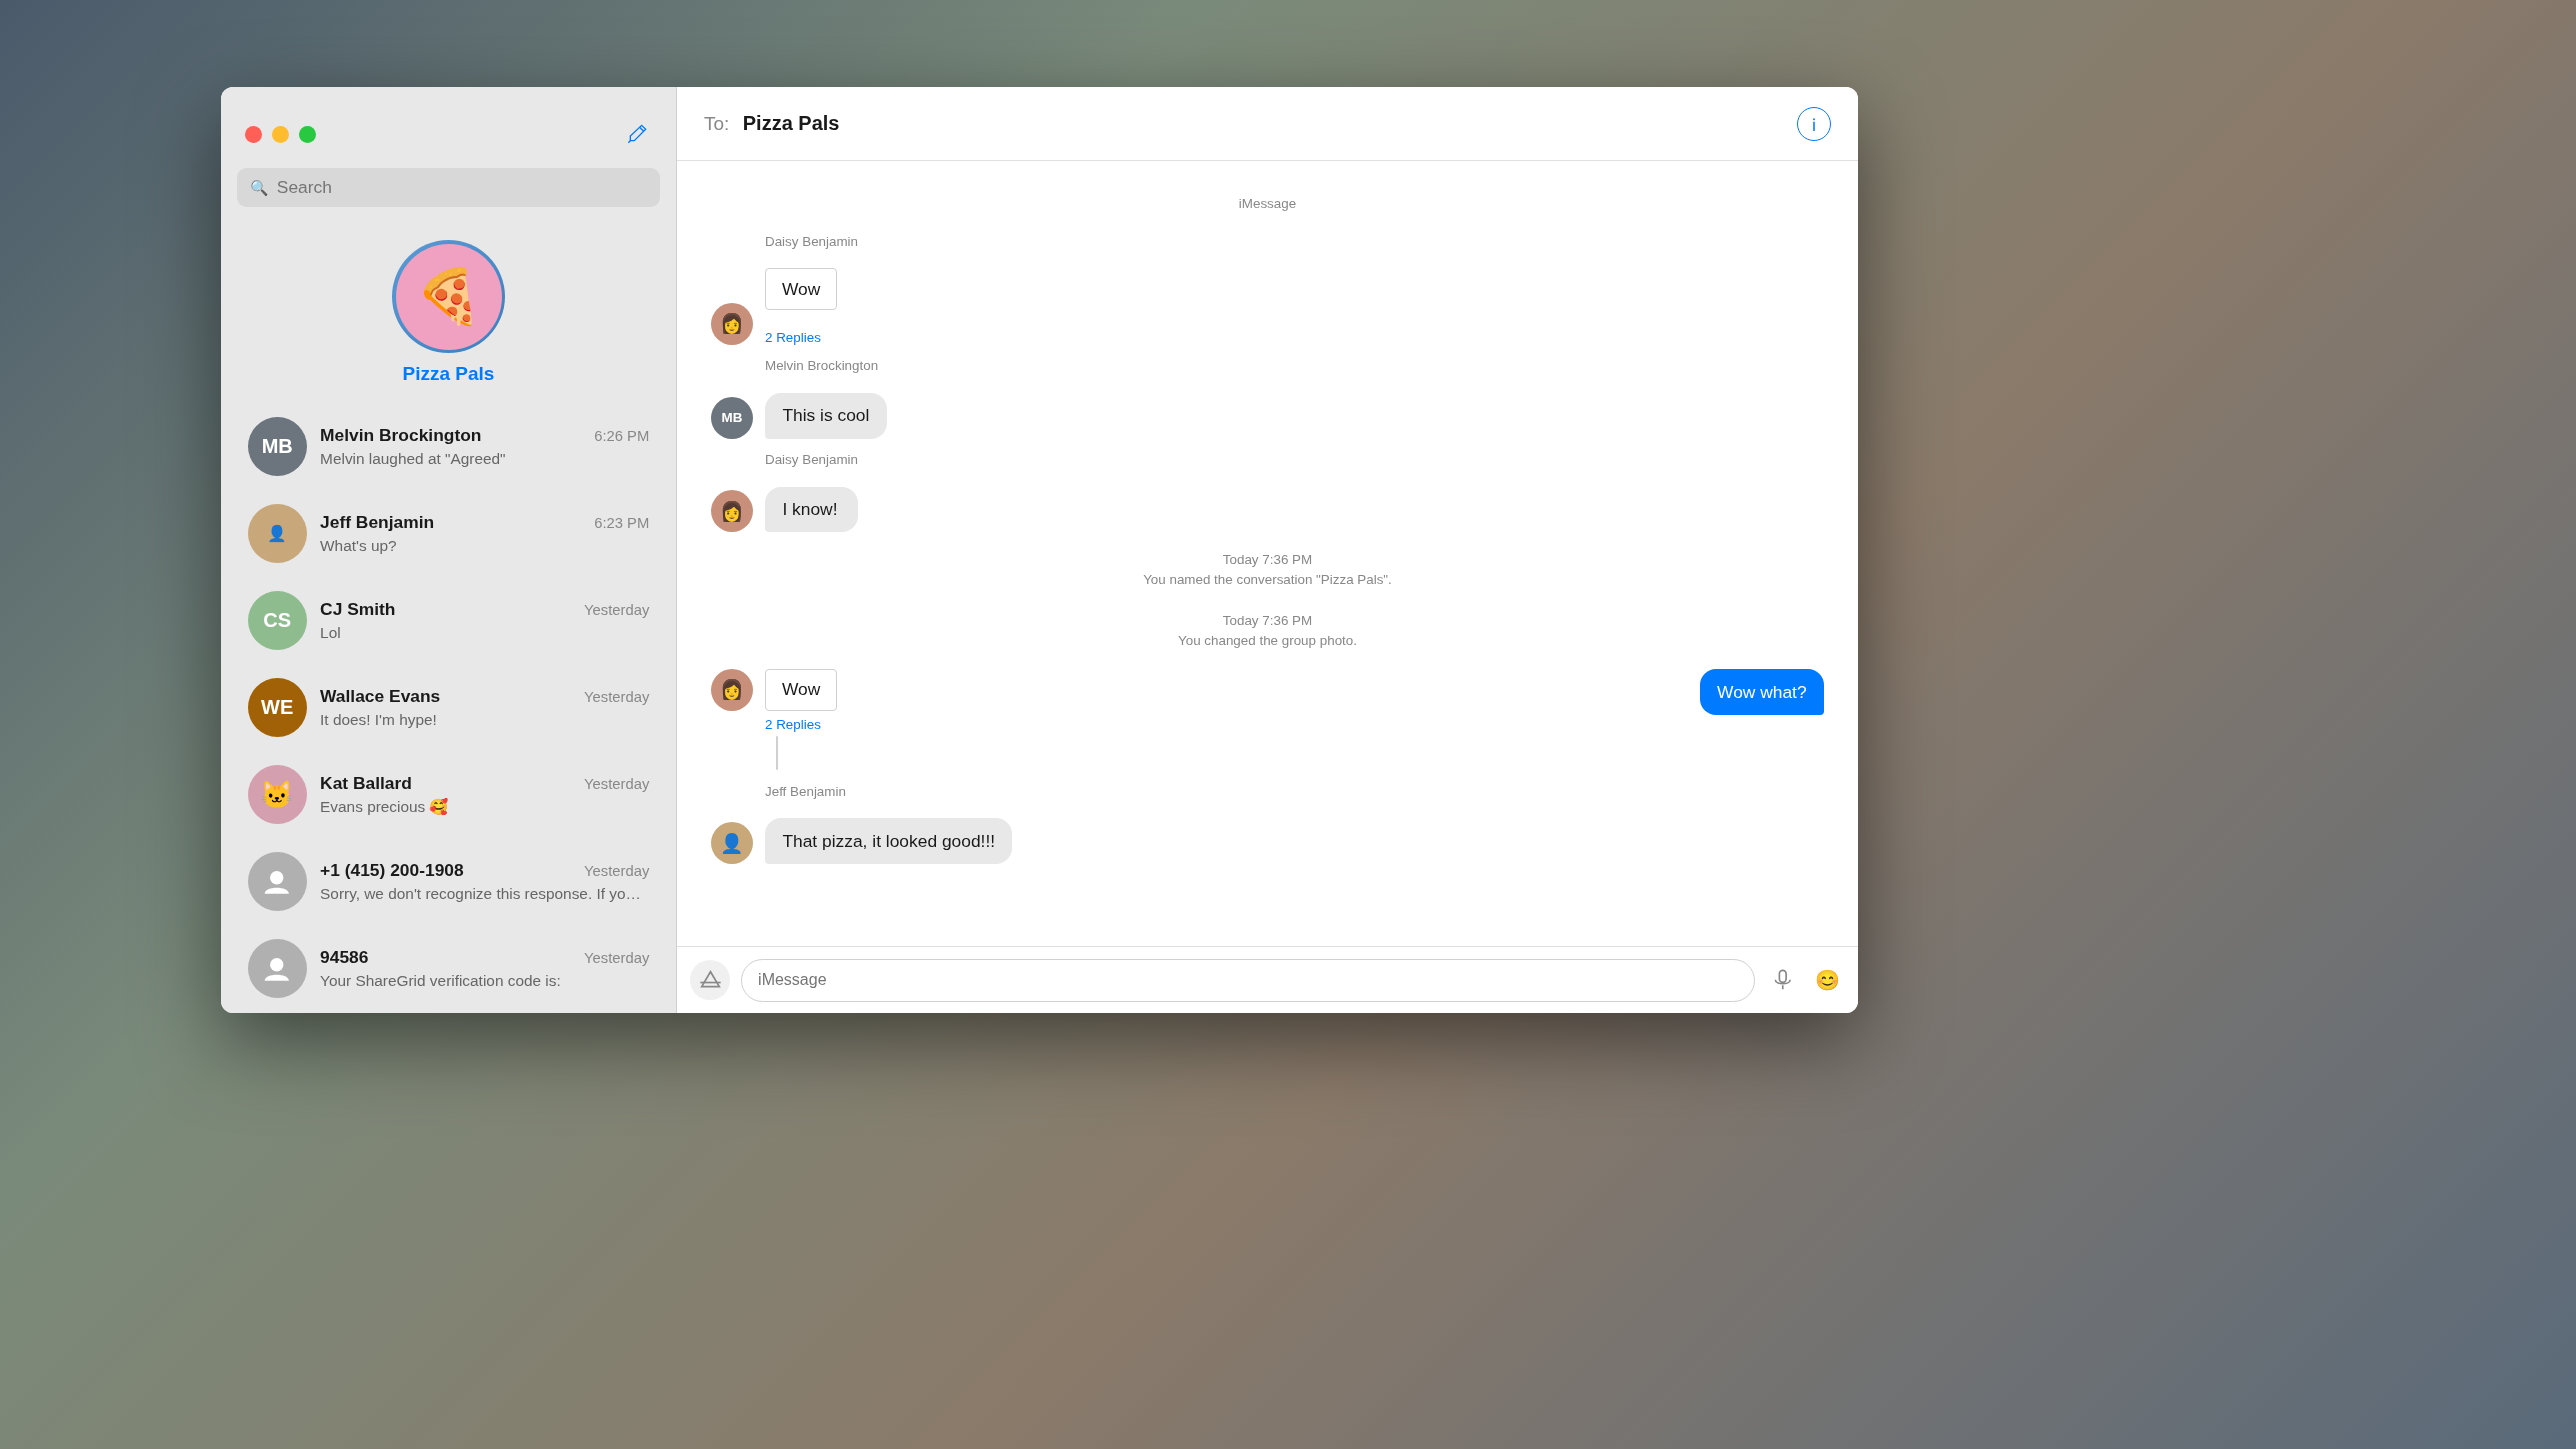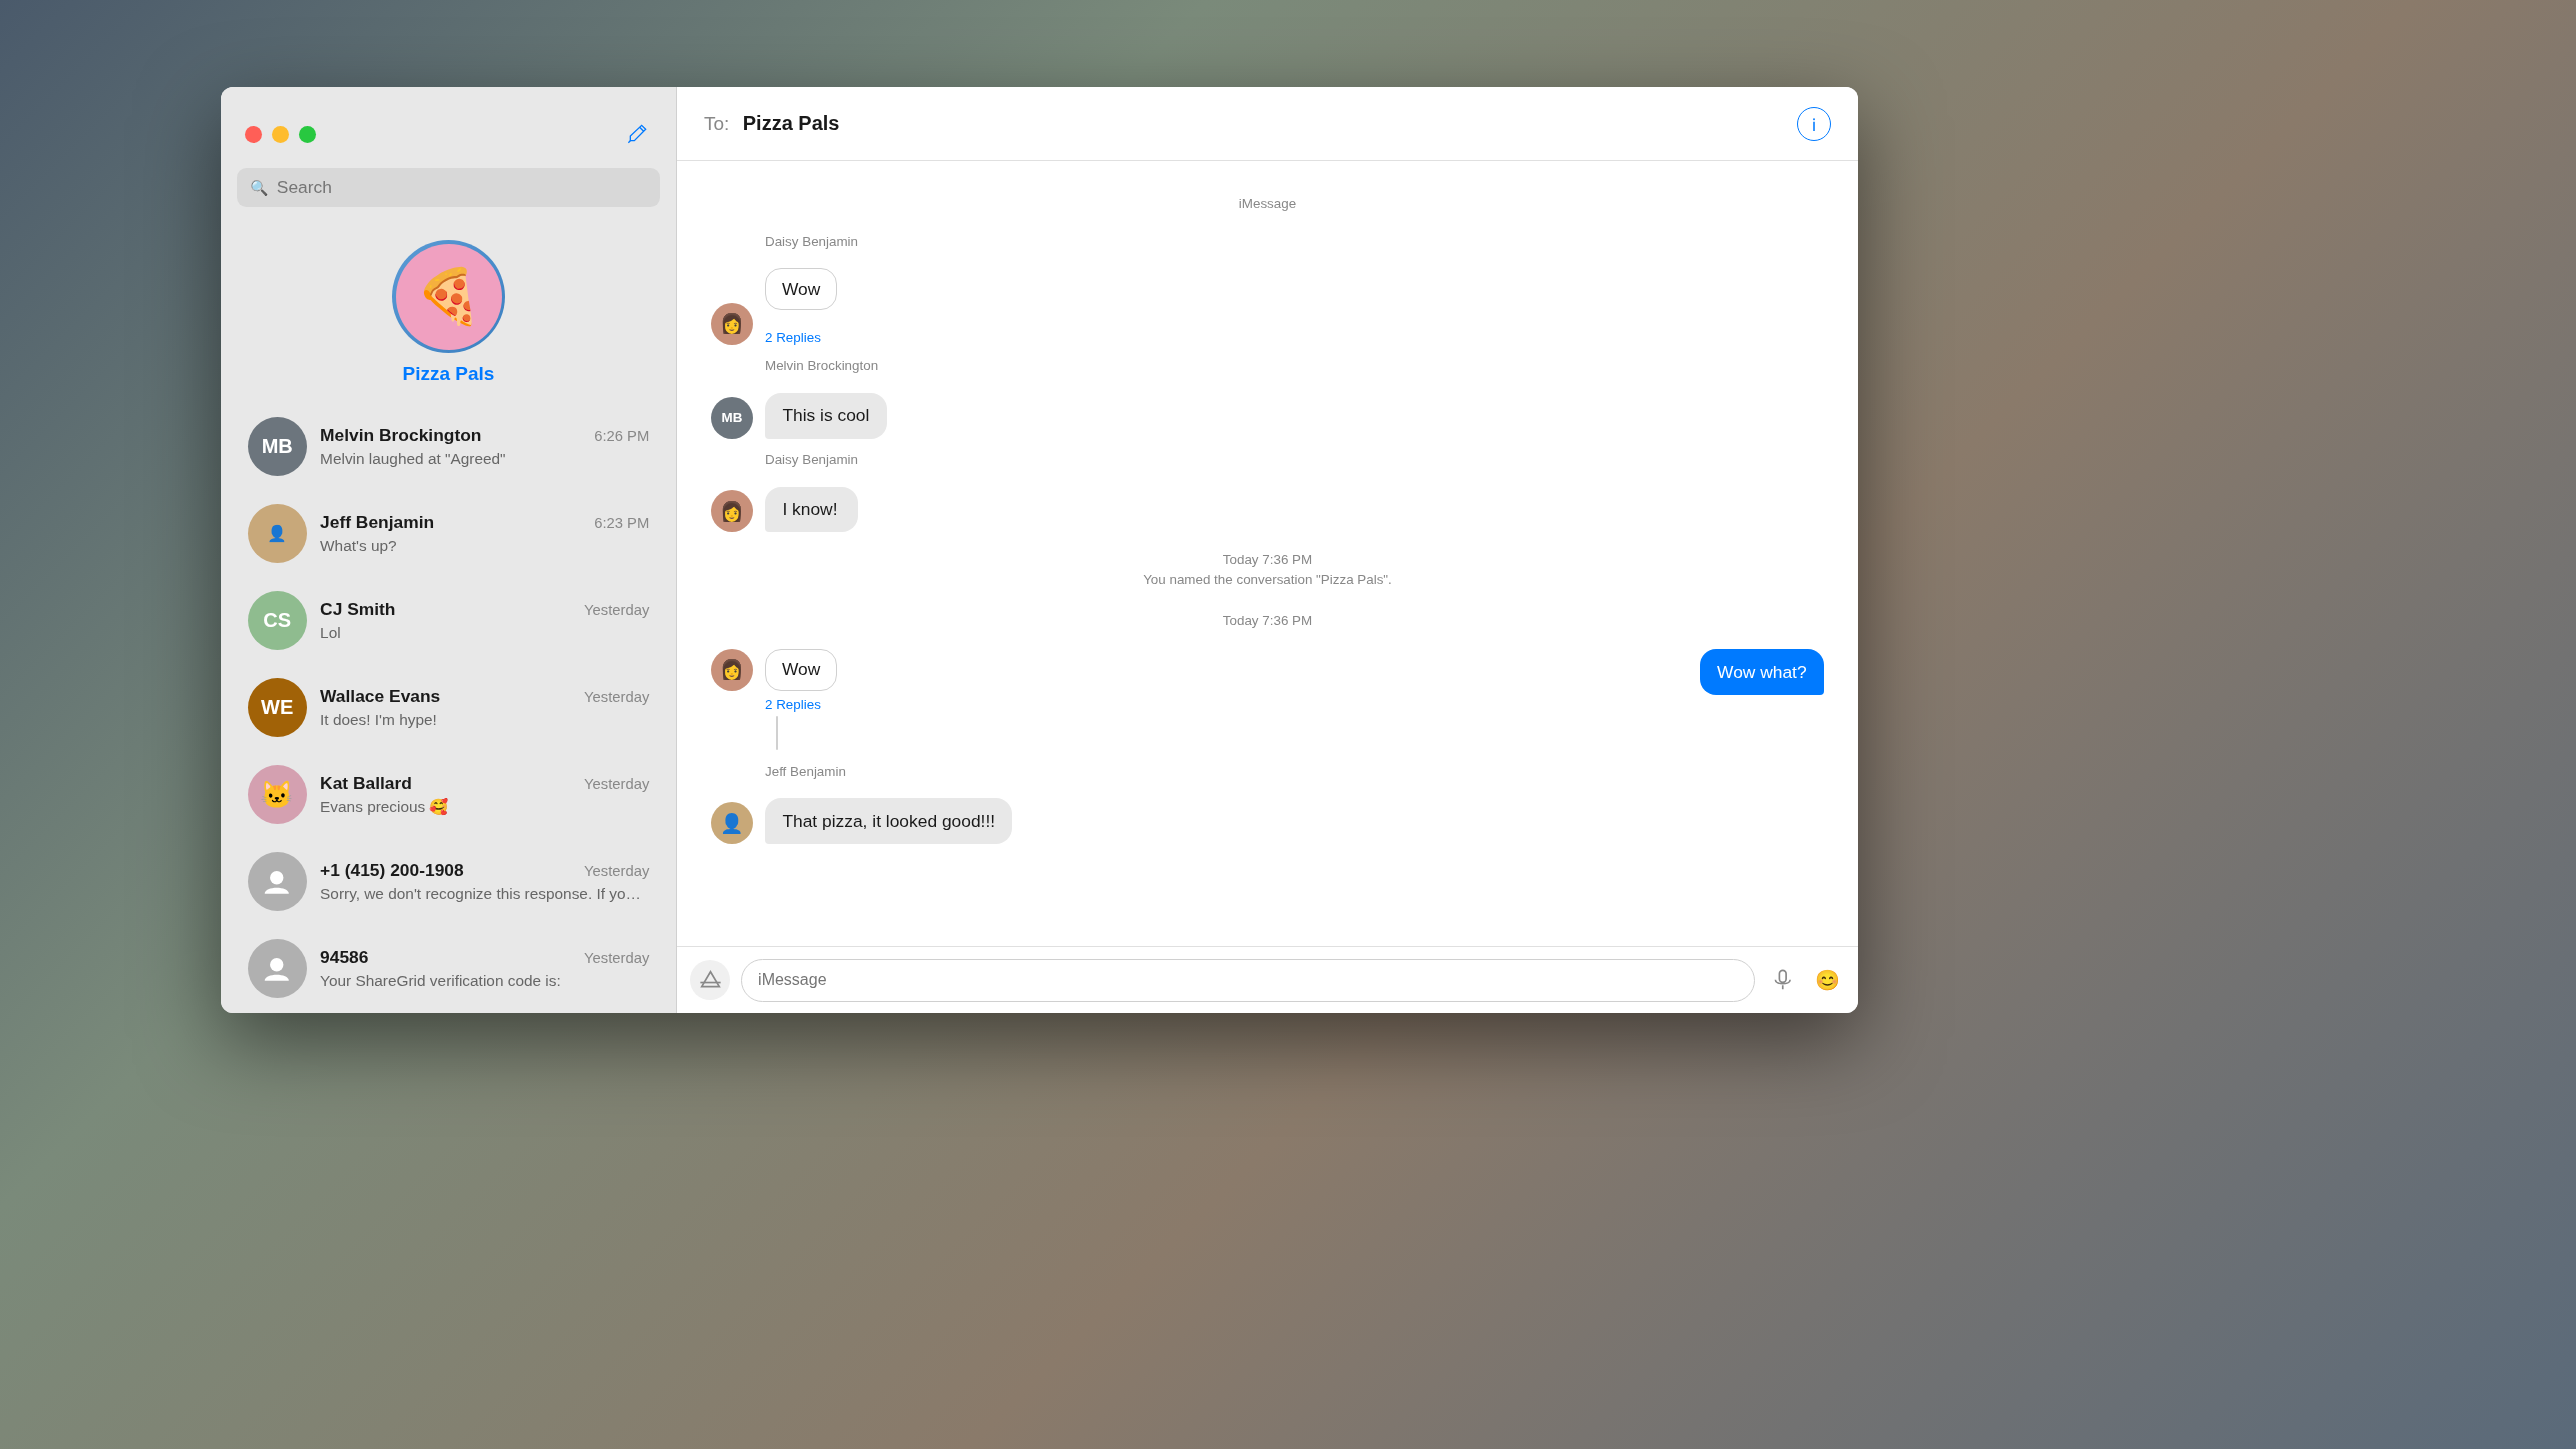--- a/index.html
+++ b/index.html
@@ -396,21 +396,21 @@
 
     .wow-bubble-wrapper {
       display: flex;
       align-items: center;
       gap: 6.7px;
     }
 
     .wow-border-bubble {
       display: inline-block;
       padding: 9.4px 16px;
-      border-radius: 16px;
+      border-radius: 4px;
       font-size: 17.4px;
       border: 1.3px solid #d0d0d0;
       color: #1a1a1a;
       background: white;
     }
   </style>
 </head>
 <body>
 
 <div class="desktop-bg"></div>
@@ -599,20 +599,21 @@
         </div>
       </div>
 
       <div class="system-message">
         <div>Today 7:36 PM</div>
         <div>You named the conversation "Pizza Pals".</div>
       </div>
 
       <div class="system-message">
         <div>Today 7:36 PM</div>
+        <div>You changed the group photo.</div>
       </div>
 
       <div style="display:flex; gap:12px; align-items:flex-start;">
         <div class="msg-avatar" style="background:#c8907a;">
           <span style="font-size:19px;">👩</span>
         </div>
         <div style="display:flex; flex-direction:column; gap:4px;">
           <div class="wow-bubble-wrapper">
             <div class="wow-border-bubble">Wow</div>
           </div>

